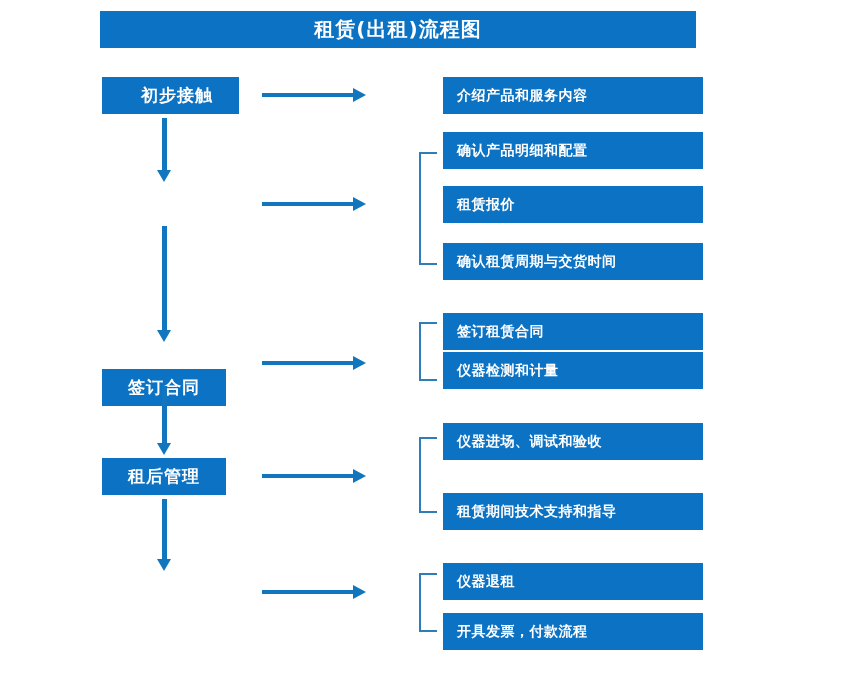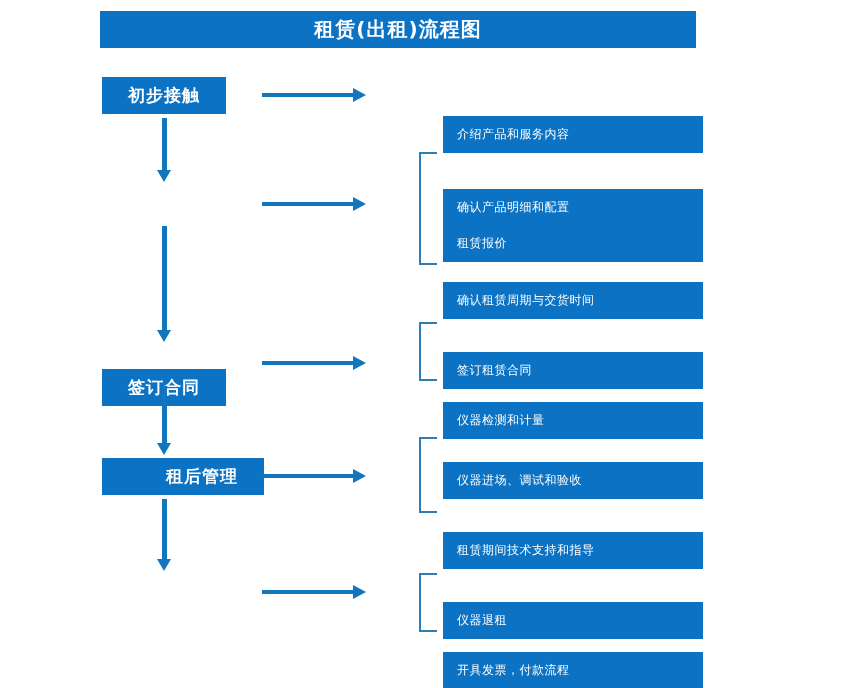--- a/index.html
+++ b/index.html
@@ -54,26 +54,25 @@
   
   .detail-box {
     position: absolute;
     left: 443px;
     width: 260px;
     height: 37px;
     background: #0b72c4;
     color: #ffffff;
     display: flex;
     align-items: center;
-    font-size: 12px;
-    font-weight: normal;
+    font-size: 14px;
+    font-weight: bold;
     padding-left: 14px;
     box-sizing: border-box;
     letter-spacing: 0.5px;
-    margin-top: 39px;
   }
 
   
   .h-arrow {
     position: absolute;
     left: 262px;
     width: 104px;
     height: 14px;
   }
   .h-arrow .shaft {
@@ -130,26 +129,26 @@
     box-sizing: border-box;
   }
 </style>
 </head>
 <body>
 
 <div id="canvas">
 
   <div class="title-bar">租赁(出租)流程图</div>
 
-  <div class="stage-box" style="top:77px;">初步接触</div>
+  <div class="stage-box" style="top:77px;padding-left:13px;">初步接触</div>
 
 
   <div class="stage-box" style="top:345px;margin-top:24px;">签订合同</div>
 
-  <div class="stage-box" style="top:458px;padding-left:38px;">租后管理</div>
+  <div class="stage-box" style="top:458px;">租后管理</div>
 
 
   <div class="v-arrow" style="top:118px; height:64px;">
     <div class="shaft" style="height:52px;"></div>
     <div class="head"></div>
   </div>
 
   <div class="v-arrow" style="top:226px; height:116px;">
     <div class="shaft" style="height:104px;"></div>
     <div class="head"></div>
@@ -193,29 +192,29 @@
   <div class="bracket" style="top:152px; height:113px;"></div>
 
   <div class="bracket" style="top:322px; height:59px;"></div>
 
   <div class="bracket" style="top:437px; height:76px;"></div>
 
   <div class="bracket" style="top:573px; height:59px;"></div>
 
   <div class="detail-box" style="top:77px;">介绍产品和服务内容</div>
 
-  <div class="detail-box" style="top:150px;padding-left:14px;">确认产品明细和配置</div>
+  <div class="detail-box" style="top:132px;padding-left:14px;">确认产品明细和配置</div>
 
   <div class="detail-box" style="top:186px;">租赁报价</div>
 
   <div class="detail-box" style="top:243px;">确认租赁周期与交货时间</div>
 
   <div class="detail-box" style="top:313px;">签订租赁合同</div>
 
-  <div class="detail-box" style="top:363px;">仪器检测和计量</div>
+  <div class="detail-box" style="top:352px;">仪器检测和计量</div>
 
   <div class="detail-box" style="top:423px;">仪器进场、调试和验收</div>
 
   <div class="detail-box" style="top:493px;text-align:right;">租赁期间技术支持和指导</div>
 
   <div class="detail-box" style="top:563px;">仪器退租</div>
 
   <div class="detail-box" style="top:613px;">开具发票，付款流程</div>
 
 </div>

